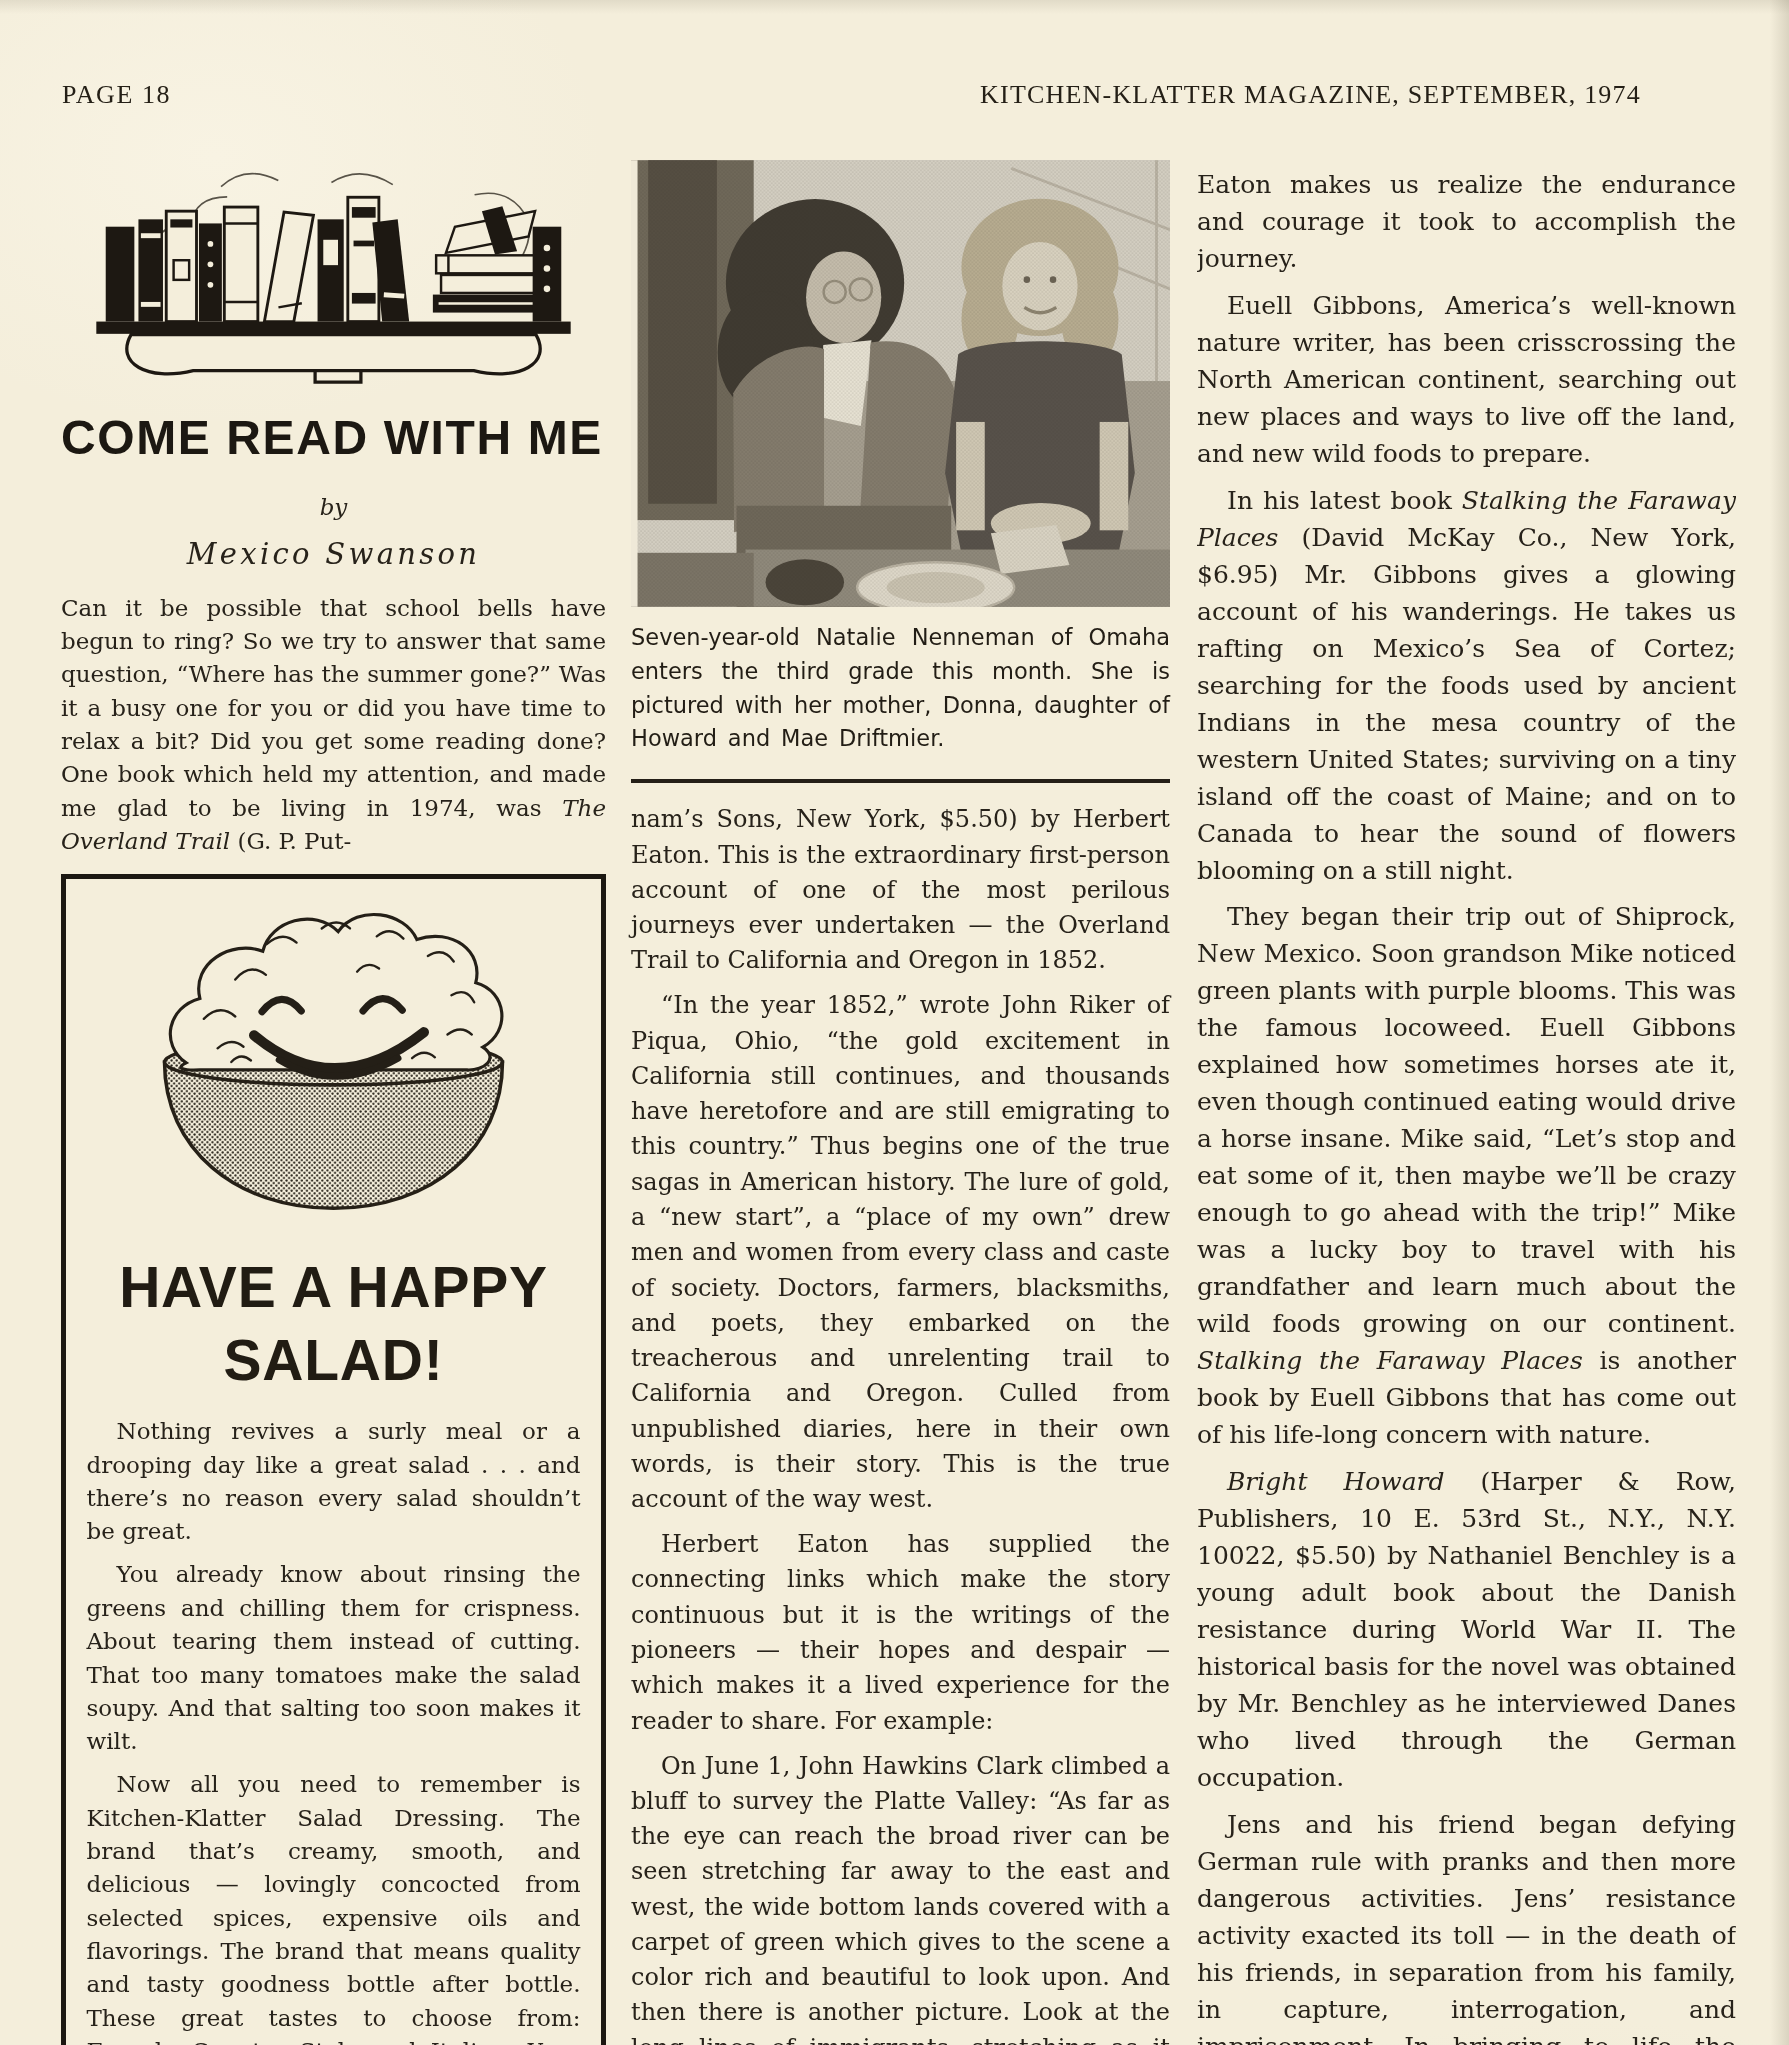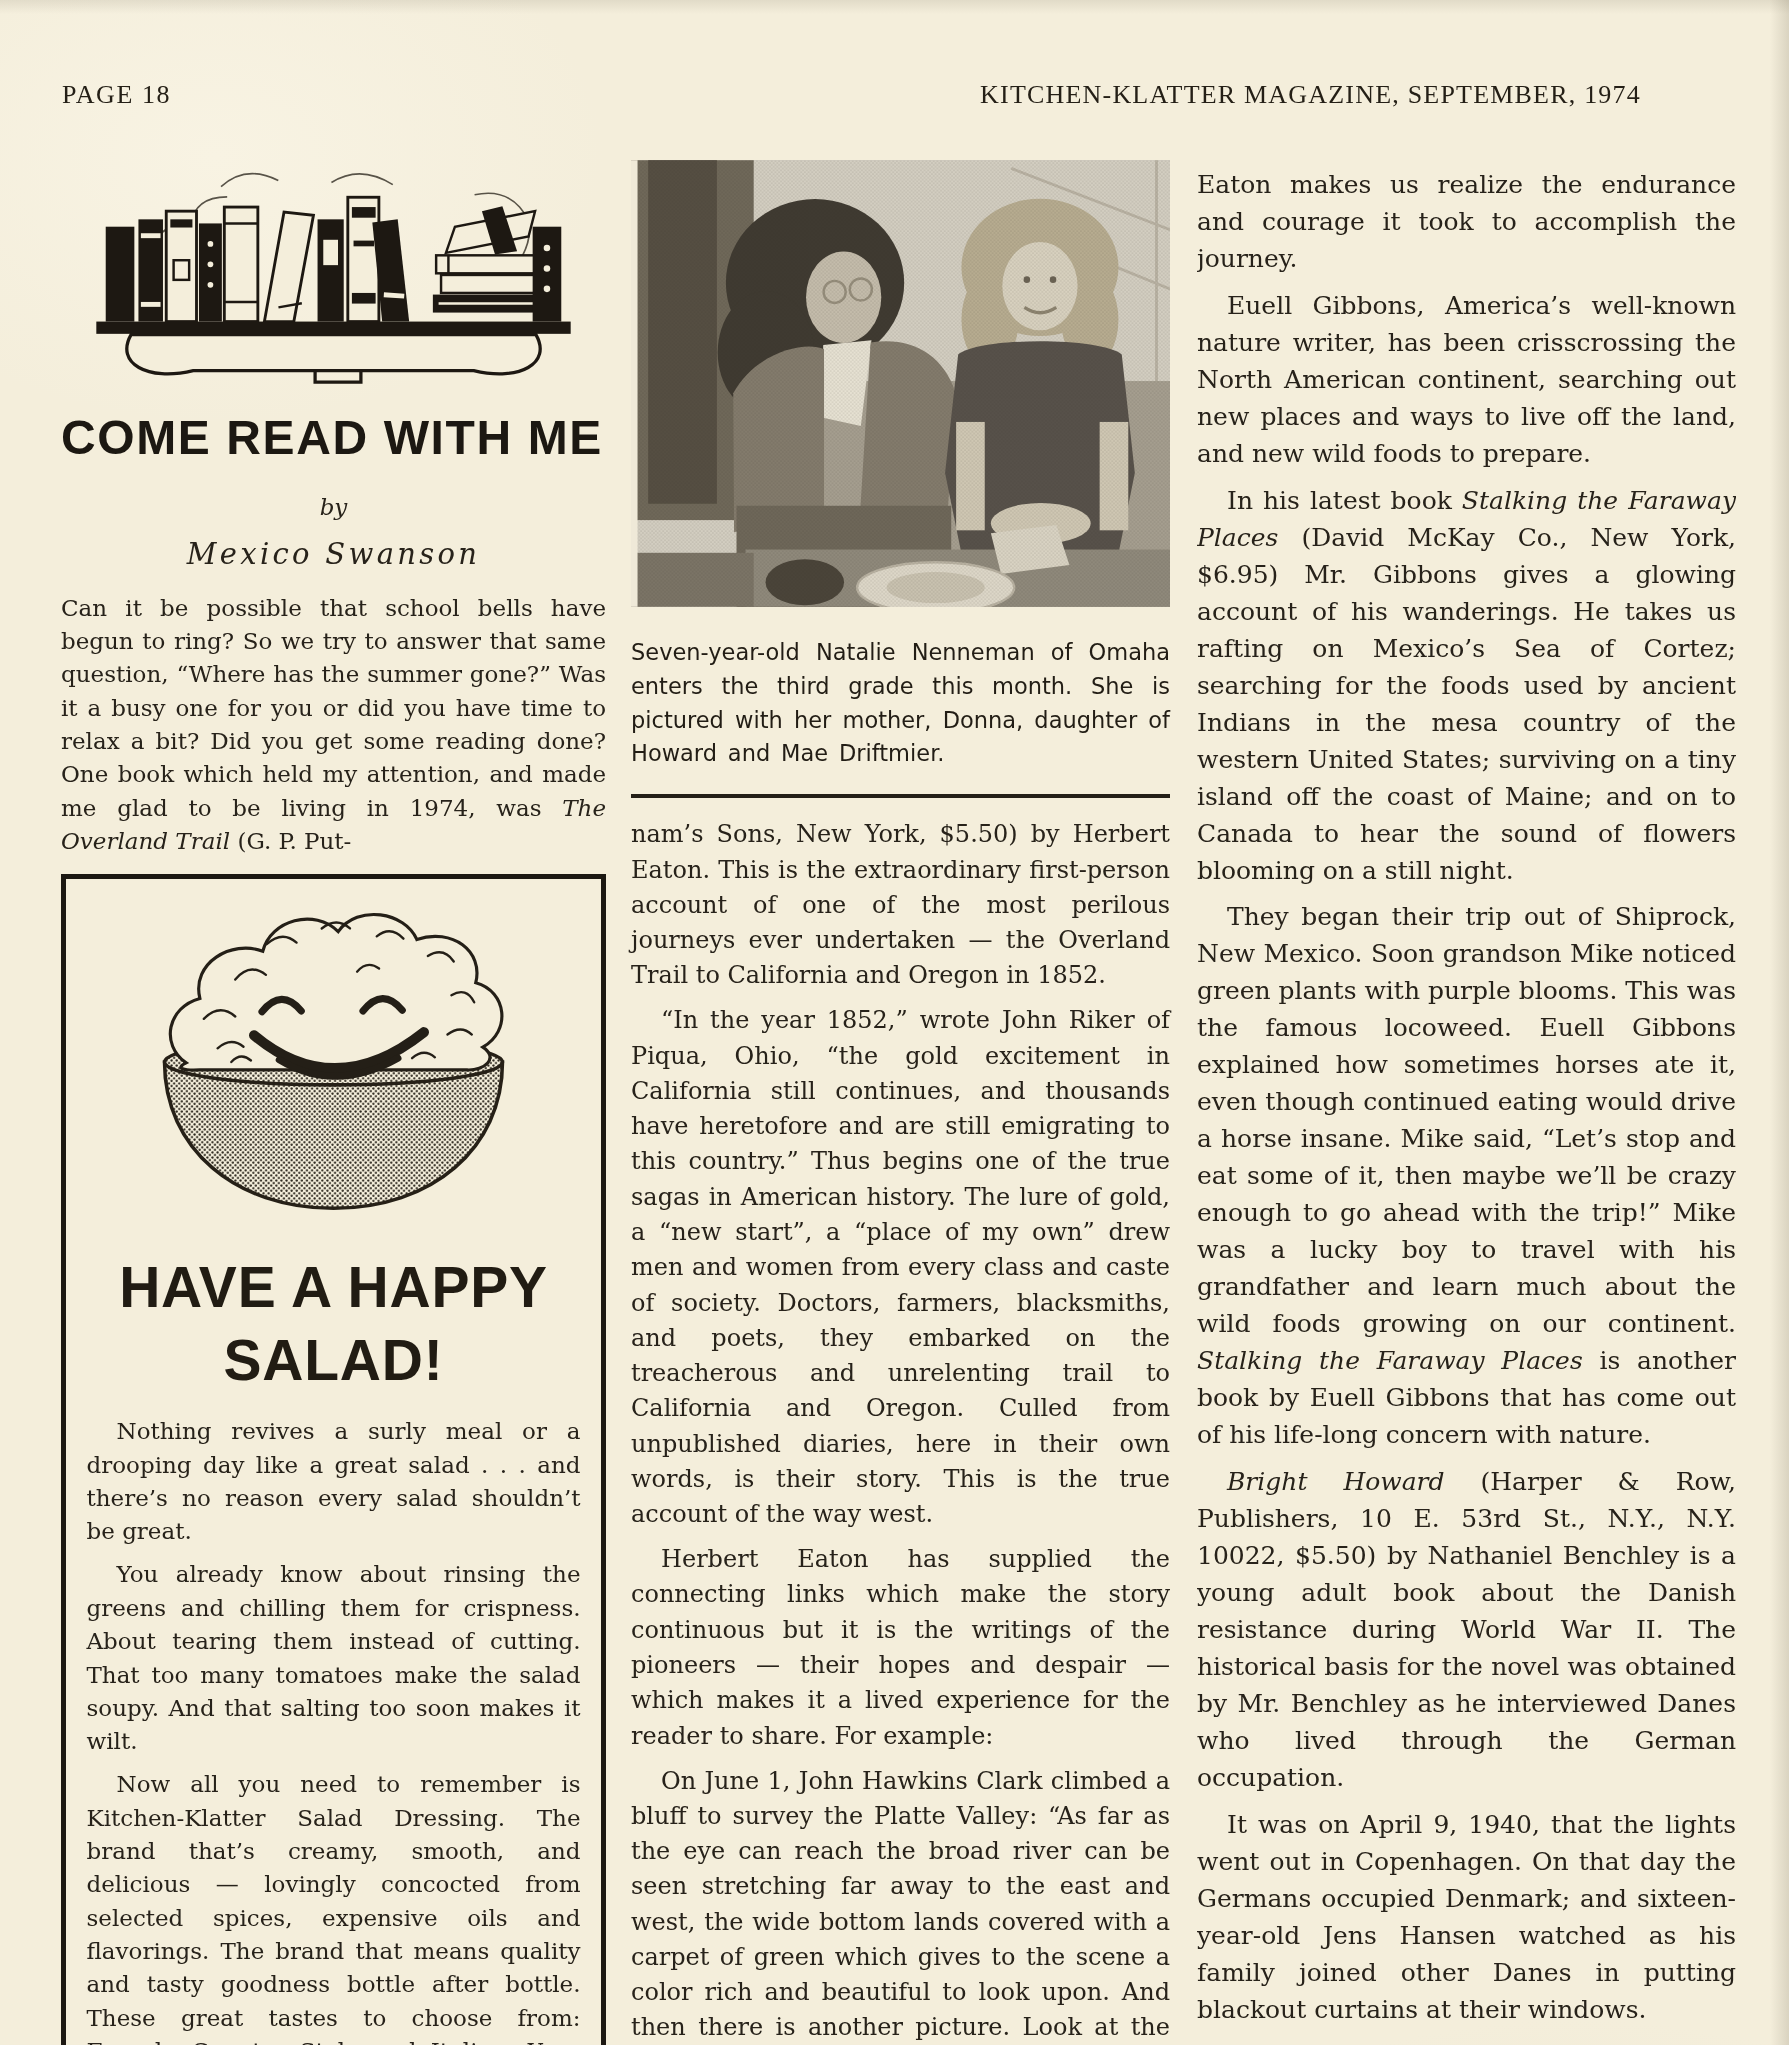--- a/index.html
+++ b/index.html
@@ -38,21 +38,21 @@
   .byline-author{margin-top:8.2px;text-align:center;font-style:italic;font-size:29px;letter-spacing:3.3px;}
   .intro-paras{margin-top:17px;}
 
   .salad-box{margin-top:15.5px;border:5.3px solid #1c1812;box-sizing:border-box;
     height:1681px;padding:5.7px 20.5px 11.5px;overflow:hidden;}
   .bowl{display:block;margin:7.4px auto 0;}
   .box-heading{margin:11.5px 0 18px;text-align:center;font-family:"Liberation Sans",sans-serif;
     font-weight:bold;font-size:57px;line-height:1.28;letter-spacing:0.8px;color:#211c13;}
 
   .photo-frame{width:539px;height:447px;overflow:hidden;background:#cbc6ba;}
-  .caption{margin-top:29px;font-family:"DejaVu Sans",sans-serif;font-size:22.5px;line-height:1.5;
+  .caption{margin-top:14px;font-family:"DejaVu Sans",sans-serif;font-size:22.5px;line-height:1.5;
     word-spacing:3.7px;text-align:justify;color:#221d15;}
   .caption-rule{height:3.7px;background:#241f17;margin-top:23px;}
   .mid-paras{margin-top:19.6px;}
 </style>
 </head>
 <body>
 
 <div class="page">
 
   <div class="header-left">PAGE 18</div>
@@ -236,20 +236,19 @@
         <p class="para ind"><span>On June 1, John Hawkins Clark climbed a bluff to survey the Platte Valley: “As far as the eye can reach the broad river can be seen stretching far away to the east and west, the wide bottom lands covered with a carpet of green which gives to the scene a color rich and beautiful to look upon. And then there is another picture. Look at the long lines of immigrants, stretching as it were from the rising to the setting sun; and when one does see it, as we do at this moment, he cannot but wonder where such a mighty multitude of men, women, children and animals are marching to. Yes, California and Oregon have lured that crowd from many a happy home, and here they are, this beautiful morning, marching to those beautiful shores whose golden sands have set the world on fire.”</span></p>
       </div>
   </div>
 
   <div class="col" id="right-col">
       <p class="para"><span>Eaton makes us realize the endurance and courage it took to accomplish the journey.</span></p>
       <p class="para ind"><span>Euell Gibbons, America’s well-known nature writer, has been crisscrossing the North American continent, searching out new places and ways to live off the land, and new wild foods to prepare.</span></p>
       <p class="para ind"><span>In his latest book </span><span class="it">Stalking the Faraway Places</span><span> (David McKay Co., New York, $6.95) Mr. Gibbons gives a glowing account of his wanderings. He takes us rafting on Mexico’s Sea of Cortez; searching for the foods used by ancient Indians in the mesa country of the western United States; surviving on a tiny island off the coast of Maine; and on to Canada to hear the sound of flowers blooming on a still night.</span></p>
       <p class="para ind"><span>They began their trip out of Shiprock, New Mexico. Soon grandson Mike noticed green plants with purple blooms. This was the famous locoweed. Euell Gibbons explained how sometimes horses ate it, even though continued eating would drive a horse insane. Mike said, “Let’s stop and eat some of it, then maybe we’ll be crazy enough to go ahead with the trip!” Mike was a lucky boy to travel with his grandfather and learn much about the wild foods growing on our continent. </span><span class="it">Stalking the Faraway Places</span><span> is another book by Euell Gibbons that has come out of his life-long concern with nature.</span></p>
       <p class="para ind"><span class="it">Bright Howard</span><span> (Harper &amp; Row, Publishers, 10 E. 53rd St., N.Y., N.Y. 10022, $5.50) by Nathaniel Benchley is a young adult book about the Danish resistance during World War II. The historical basis for the novel was obtained by Mr. Benchley as he interviewed Danes who lived through the German occupation.</span></p>
-      <p class="para ind"><span>It was on April 9, 1940, that the lights went out in Copenhagen. On that day the Germans occupied Denmark; and sixteen-year-old Jens Hansen watched as his family joined other Danes in putting blackout curtains at their windows.</span></p>
       <p class="para ind"><span>Jens and his friend began defying German rule with pranks and then more dangerous activities. Jens’ resistance activity exacted its toll — in the death of his friends, in separation from his family, in capture, interrogation, and imprisonment. In bringing to life the experience of one young Dane, Nathaniel Benchley has recreated an era of exceptional resolution in the face of oppression — a defiance that saw no slackening until the blackout could be lifted in Copenhagen, and candles could shine in Danish windows again.</span></p>
     </div>
 
   <div class="edge"></div>
   <div class="edge-top"></div>
 </div>
 
 
 </body></html>

